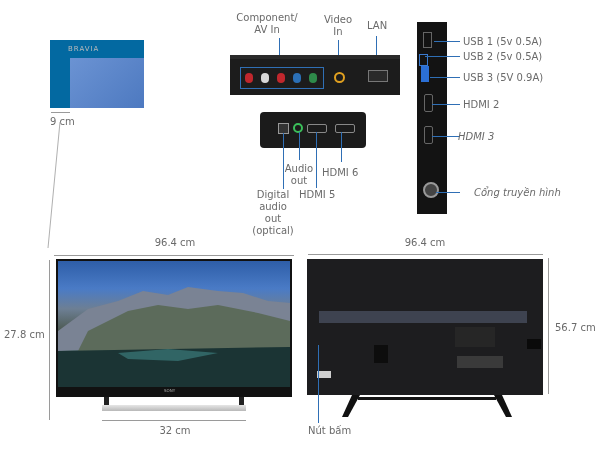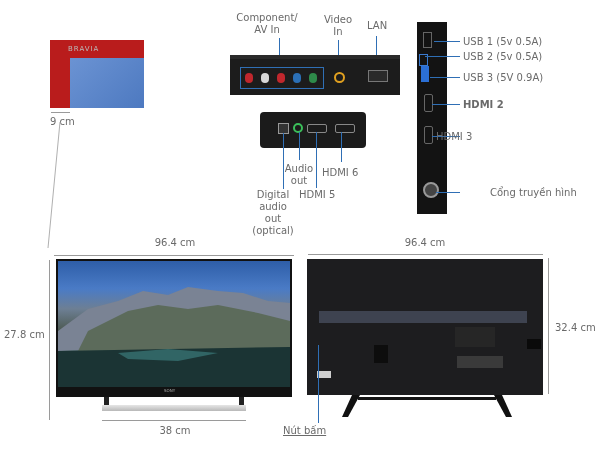--- a/index.html
+++ b/index.html
@@ -7,21 +7,21 @@
   .abs{position:absolute;}
   .lbl{position:absolute;font-size:10px;color:#6a6a6a;line-height:12px;white-space:nowrap;}
   .lbl.c{text-align:center;}
   .bl{position:absolute;background:#2f6fb5;}
   .dim{position:absolute;background:#9a9a9a;}
   .panel{position:absolute;background:#151515;}
 </style>
 </head>
 <body>
 
-<div class="abs" style="left:50px;top:40px;width:94px;height:68px;background:#b91c1c;">
+<div class="abs" style="left:50px;top:40px;width:94px;height:68px;background:#0369a1;">
   <span class="abs" style="left:18px;top:5px;font-size:7px;letter-spacing:1px;color:#bbb;">BRAVIA</span>
   <div class="abs" style="left:20px;top:18px;width:74px;height:50px;background:linear-gradient(135deg,#6b93d3,#4d79c0);"></div>
 </div>
 <div class="dim" style="left:51px;top:112px;width:19px;height:1px;"></div>
 <span class="lbl" style="left:50px;top:116px;">9 cm</span>
 
 <svg class="abs" style="left:44px;top:120px;" width="20" height="130">
     <line x1="16" y1="2" x2="4" y2="128" stroke="#b0b0b0" stroke-width="1"></line>
   </svg>
 
@@ -86,23 +86,23 @@
 <div class="bl" style="left:434px;top:41px;width:26px;height:1px;"></div>
 <div class="bl" style="left:425px;top:56px;width:35px;height:1px;"></div>
 <div class="bl" style="left:430px;top:77px;width:30px;height:1px;"></div>
 <div class="bl" style="left:432px;top:104px;width:28px;height:1px;"></div>
 <div class="bl" style="left:432px;top:136px;width:28px;height:1px;"></div>
 <div class="bl" style="left:436px;top:192px;width:24px;height:1px;"></div>
 
 <span class="lbl" style="left:463px;top:36px;">USB 1 (5v 0.5A)</span>
 <span class="lbl" style="left:463px;top:51px;">USB 2 (5v 0.5A)</span>
 <span class="lbl" style="left:463px;top:72px;">USB 3 (5V 0.9A)</span>
-<span class="lbl" style="left:463px;top:99px;font-weight:bold;">HDMI 2</span>
-<span class="lbl" style="left:436px;top:131px;">HDMI 3</span>
-<span class="lbl" style="left:490px;top:187px;">Cổng truyền hình</span>
+<span class="lbl" style="left:463px;top:99px;">HDMI 2</span>
+<span class="lbl" style="left:458px;top:131px;font-style:italic;">HDMI 3</span>
+<span class="lbl" style="left:474px;top:187px;font-style:italic;">Cổng truyền hình</span>
 
 <span class="lbl c" style="left:140px;top:237px;width:70px;">96.4 cm</span>
 <div class="dim" style="left:54px;top:255px;width:240px;height:1px;"></div>
 <div class="dim" style="left:49px;top:260px;width:1px;height:160px;"></div>
 <span class="lbl" style="left:4px;top:329px;">27.8 cm</span>
 
 <div class="abs" style="left:56px;top:259px;width:236px;height:138px;background:#111;">
   <div class="abs" style="left:2px;top:2px;width:232px;height:126px;background:linear-gradient(180deg,#2e5ea8 0%,#4a7bc6 22%,#6d7f94 38%,#4d5a52 55%,#2d5a44 68%,#1d3d3a 82%,#15262a 100%);overflow:hidden;">
     <svg width="232" height="126" style="position:absolute;left:0;top:0;">
       <polygon points="0,70 30,48 60,40 85,30 110,34 130,26 160,30 185,32 210,40 232,42 232,86 0,90" fill="#7a8394"></polygon>
@@ -112,36 +112,36 @@
     </svg>
   </div>
   <span class="abs" style="left:108px;top:129px;font-size:4px;color:#aaa;">SONY</span>
 </div>
 <div class="abs" style="left:102px;top:397px;width:144px;height:14px;">
   <div class="abs" style="left:2px;top:0;width:5px;height:10px;background:#222;"></div>
   <div class="abs" style="left:137px;top:0;width:5px;height:10px;background:#222;"></div>
   <div class="abs" style="left:0;top:8px;width:144px;height:6px;background:linear-gradient(#e6e6e6,#b8b8b8);"></div>
 </div>
 <div class="dim" style="left:102px;top:420px;width:144px;height:1px;"></div>
-<span class="lbl c" style="left:140px;top:425px;width:70px;">38 cm</span>
+<span class="lbl c" style="left:140px;top:425px;width:70px;">32 cm</span>
 
 <span class="lbl c" style="left:390px;top:237px;width:70px;">96.4 cm</span>
 <div class="dim" style="left:308px;top:254px;width:235px;height:1px;"></div>
 <div class="dim" style="left:548px;top:258px;width:1px;height:136px;"></div>
-<span class="lbl" style="left:555px;top:322px;">32.4 cm</span>
+<span class="lbl" style="left:555px;top:322px;">56.7 cm</span>
 
 <div class="abs" style="left:307px;top:259px;width:236px;height:136px;background:#1d1d1f;">
   <div class="abs" style="left:12px;top:52px;width:208px;height:12px;background:#3e4350;"></div>
   <div class="abs" style="left:67px;top:86px;width:14px;height:18px;background:#0d0d0d;"></div>
   <div class="abs" style="left:148px;top:68px;width:40px;height:20px;background:#262626;"></div>
   <div class="abs" style="left:150px;top:97px;width:46px;height:12px;background:#3a3a3a;"></div>
   <div class="abs" style="left:220px;top:80px;width:14px;height:10px;background:#0a0a0a;"></div>
   <div class="abs" style="left:10px;top:112px;width:14px;height:7px;background:#cfcfcf;"></div>
 </div>
 <div class="abs" style="left:342px;top:395px;width:170px;height:24px;">
   <svg width="170" height="24">
     <polygon points="10,0 18,0 6,22 0,22" fill="#111"></polygon>
     <polygon points="152,0 160,0 170,22 164,22" fill="#111"></polygon>
     <rect x="16" y="2" width="138" height="3" fill="#151515"></rect>
   </svg>
 </div>
 <div class="bl" style="left:318px;top:345px;width:1px;height:78px;"></div>
-<span class="lbl" style="left:283px;top:425px;text-decoration:underline;">Nút bấm</span>
+<span class="lbl" style="left:308px;top:425px;">Nút bấm</span>
 
 </body></html>

